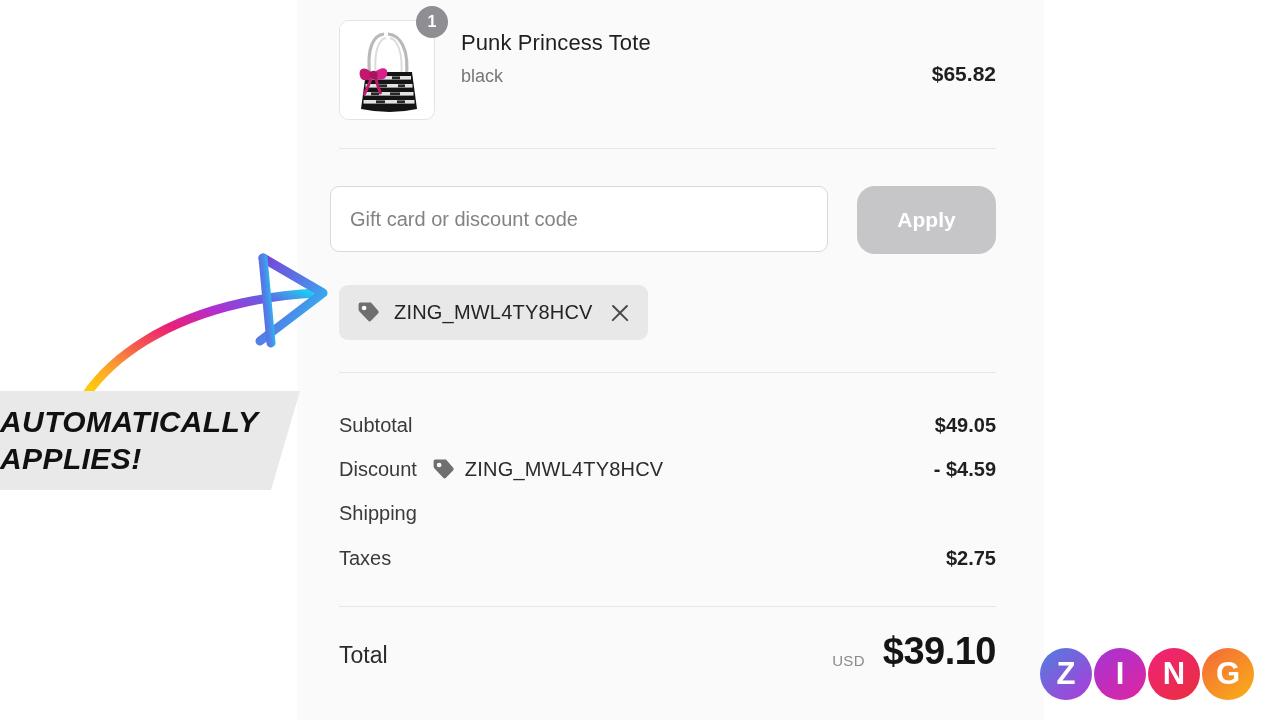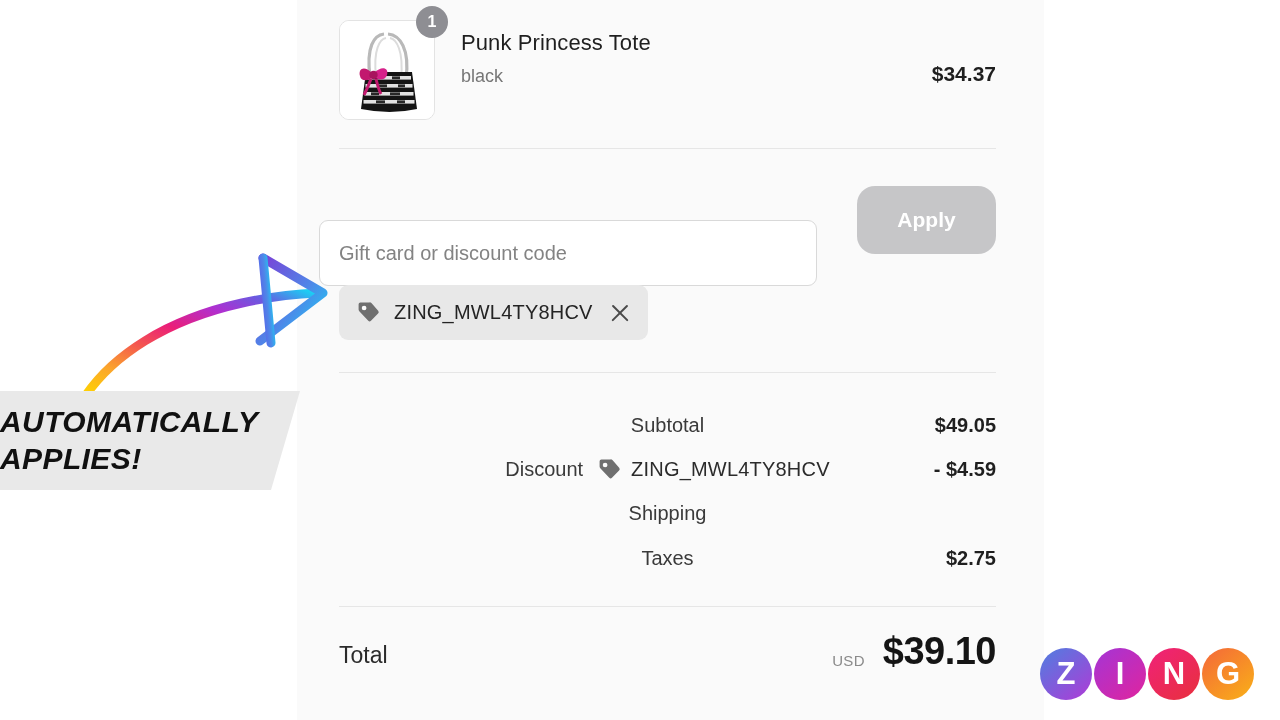--- a/index.html
+++ b/index.html
@@ -55,30 +55,29 @@
   }
 
   
   .divider {
     position: absolute; left: 339px; width: 657px; height: 1px;
     background: #e6e6e6;
   }
 
   
   .code-input {
-    position: absolute; left: 319px; top: 186px;
+    position: absolute; left: 330px; top: 186px;
     width: 498px; height: 66px;
     background: #ffffff;
     border: 1px solid #d9d9d9;
     border-radius: 9px;
     font-family: "Liberation Sans", sans-serif;
     font-size: 20px; color: #1f1f1f;
     padding: 0 19px;
     outline: none;
-    margin-top: 34px;
   }
   .code-input::placeholder { color: #838383; }
   .apply-btn {
     position: absolute; left: 857px; top: 186px;
     width: 139px; height: 68px;
     background: #c6c6c8; color: #ffffff;
     border: none; border-radius: 18px;
     font-family: "Liberation Sans", sans-serif;
     font-size: 21px; font-weight: 700;
     cursor: default;
@@ -98,21 +97,21 @@
   .chip-x::before, .chip-x::after {
     content: ""; position: absolute; left: 0; top: 10px;
     width: 22px; height: 2.4px; background: #4a4a4a; border-radius: 2px;
   }
   .chip-x::before { transform: rotate(45deg); }
   .chip-x::after  { transform: rotate(-45deg); }
 
   
   .sum-row {
     position: absolute; left: 339px; width: 657px; height: 30px;
-    display: flex; align-items: center; justify-content: center;
+    display: flex; align-items: center;
   }
   .sum-label { font-size: 20px; color: #3a3a3a; }
   .sum-value { position: absolute; right: 0; font-size: 20px; font-weight: 700; color: #1f1f1f; }
   .sum-value.muted { font-weight: 400; color: #6a6a6a; font-size: 19px; }
   .sum-code { font-size: 20px; color: #2b2b2b; margin-left: 8px; letter-spacing: .2px; }
 
   
   .total-row { position: absolute; left: 339px; top: 636px; width: 657px; height: 44px; text-align: center; }
   .total-label { position: absolute; left: 0; top: 6px; font-size: 23px; color: #2b2b2b; }
   .total-cur { position: absolute; right: 131px; top: 16px; font-size: 15px; color: #8a8a8a; letter-spacing: .4px; }
@@ -188,21 +187,21 @@
             <path d="M31 58 C28 66, 26 70, 24 74" stroke="#c2186e" stroke-width="3" fill="none"></path>
             <path d="M36 58 C38 66, 39 70, 41 73" stroke="#c2186e" stroke-width="3" fill="none"></path>
           </g>
         </svg>
       </div>
       <div class="qty-badge">1</div>
     </div>
 
     <div class="item-title">Punk Princess Tote</div>
     <div class="item-variant">black</div>
-    <div class="item-price">$34.37</div>
+    <div class="item-price">$65.82</div>
   </div>
 
   <div class="divider" style="top:148px"></div>
 
   <input class="code-input" type="text" placeholder="Gift card or discount code" style="">
   <button class="apply-btn">Apply</button>
 
   <div class="chip">
     <svg width="27" height="27" viewBox="0 0 24 24">
       <path d="M3.2 4.6 A1.6 1.6 0 0 1 4.8 3 L13 3 A2.4 2.4 0 0 1 14.8 3.8 L20.6 10.4 A1.7 1.7 0 0 1 20.5 12.8 L14.2 19.4 A1.7 1.7 0 0 1 11.8 19.4 L4 11 A2.4 2.4 0 0 1 3.2 9.3 Z" fill="#6f6f6f"></path>

